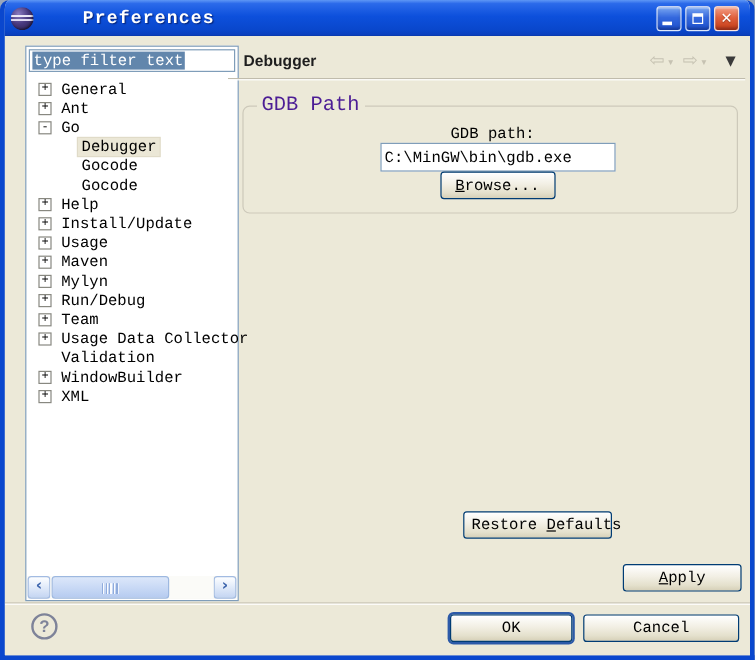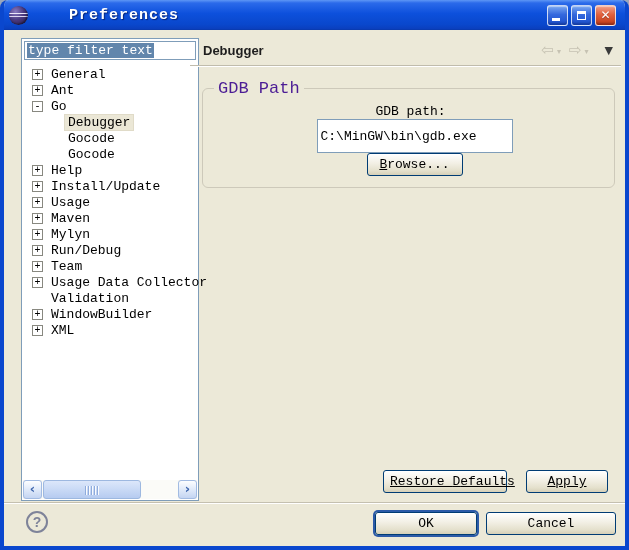--- a/index.html
+++ b/index.html
@@ -91,34 +91,34 @@
   .view-menu{color:#3A3A3A;font-size:11px;line-height:1;margin-left:8px;margin-right:2px;font-family:"DejaVu Sans",sans-serif;}
   .hsep{margin-top:3px;height:2px;border-top:1px solid #C0BCAC;border-bottom:1px solid #FFFFFF;}
   .group{
     margin:12px 6px 0 12px;border:1px solid #CDC9BA;border-radius:6px;
     padding:6px 8px 11px 8px;
   }
   .group legend{color:#4c1d95;padding:0 4px;margin-left:3px;font-size:17px;}
   .frow{display:flex;align-items:center;padding-left:4px;flex-direction:column;}
   .flabel{white-space:nowrap;}
   .ftext{
-    margin-left:8px;width:196px;height:34px;border:1px solid #7F9DB9;background:#fff;
+    margin-left:8px;width:196px;height:24px;border:1px solid #7F9DB9;background:#fff;
     font-family:"Liberation Mono","DejaVu Sans Mono",monospace;font-size:13px;padding:0 3px;color:#000;
   }
   .xpbtn{
     height:23px;border:1px solid #003C74;border-radius:3px;
     background:linear-gradient(180deg,#FFFFFF 0%,#F2EFE4 45%,#E4E0CC 80%,#D6D0B8 100%);
     box-shadow:inset 0 1px 0 #fff;
     font-family:"Liberation Mono","DejaVu Sans Mono",monospace;font-size:13px;color:#000;
     padding:0 6px;white-space:nowrap;
   }
   .btn-browse{margin-left:8px;width:96px;text-align:center;}
-  .action-row{position:absolute;right:13px;bottom:9px;display:flex;gap:19px;text-decoration:underline;}
+  .action-row{position:absolute;right:3px;bottom:9px;display:flex;gap:9px;}
   .btn-restore{width:124px;}
-  .btn-apply{width:82px;}
+  .btn-apply{width:99px;margin-top:44px;}
   
   .footer-sep{position:absolute;left:0;right:0;top:472px;height:2px;border-top:1px solid #C4C0B0;border-bottom:1px solid #FFFFFF;}
   .footer{position:absolute;left:0;right:0;top:474px;bottom:0;}
   .help{
     position:absolute;left:22px;top:7px;width:22px;height:22px;border:2px solid #7E8399;border-radius:50%;
     color:#7E8399;font-family:"Liberation Sans","DejaVu Sans",sans-serif;font-weight:bold;font-size:14px;
     text-align:center;line-height:18px;background:transparent;
   }
   .footer-buttons{position:absolute;right:9px;top:8px;display:flex;gap:9px;}
   .btn-ok{width:102px;box-shadow:0 0 0 2px #2C5AA8, inset 0 1px 0 #fff;}

